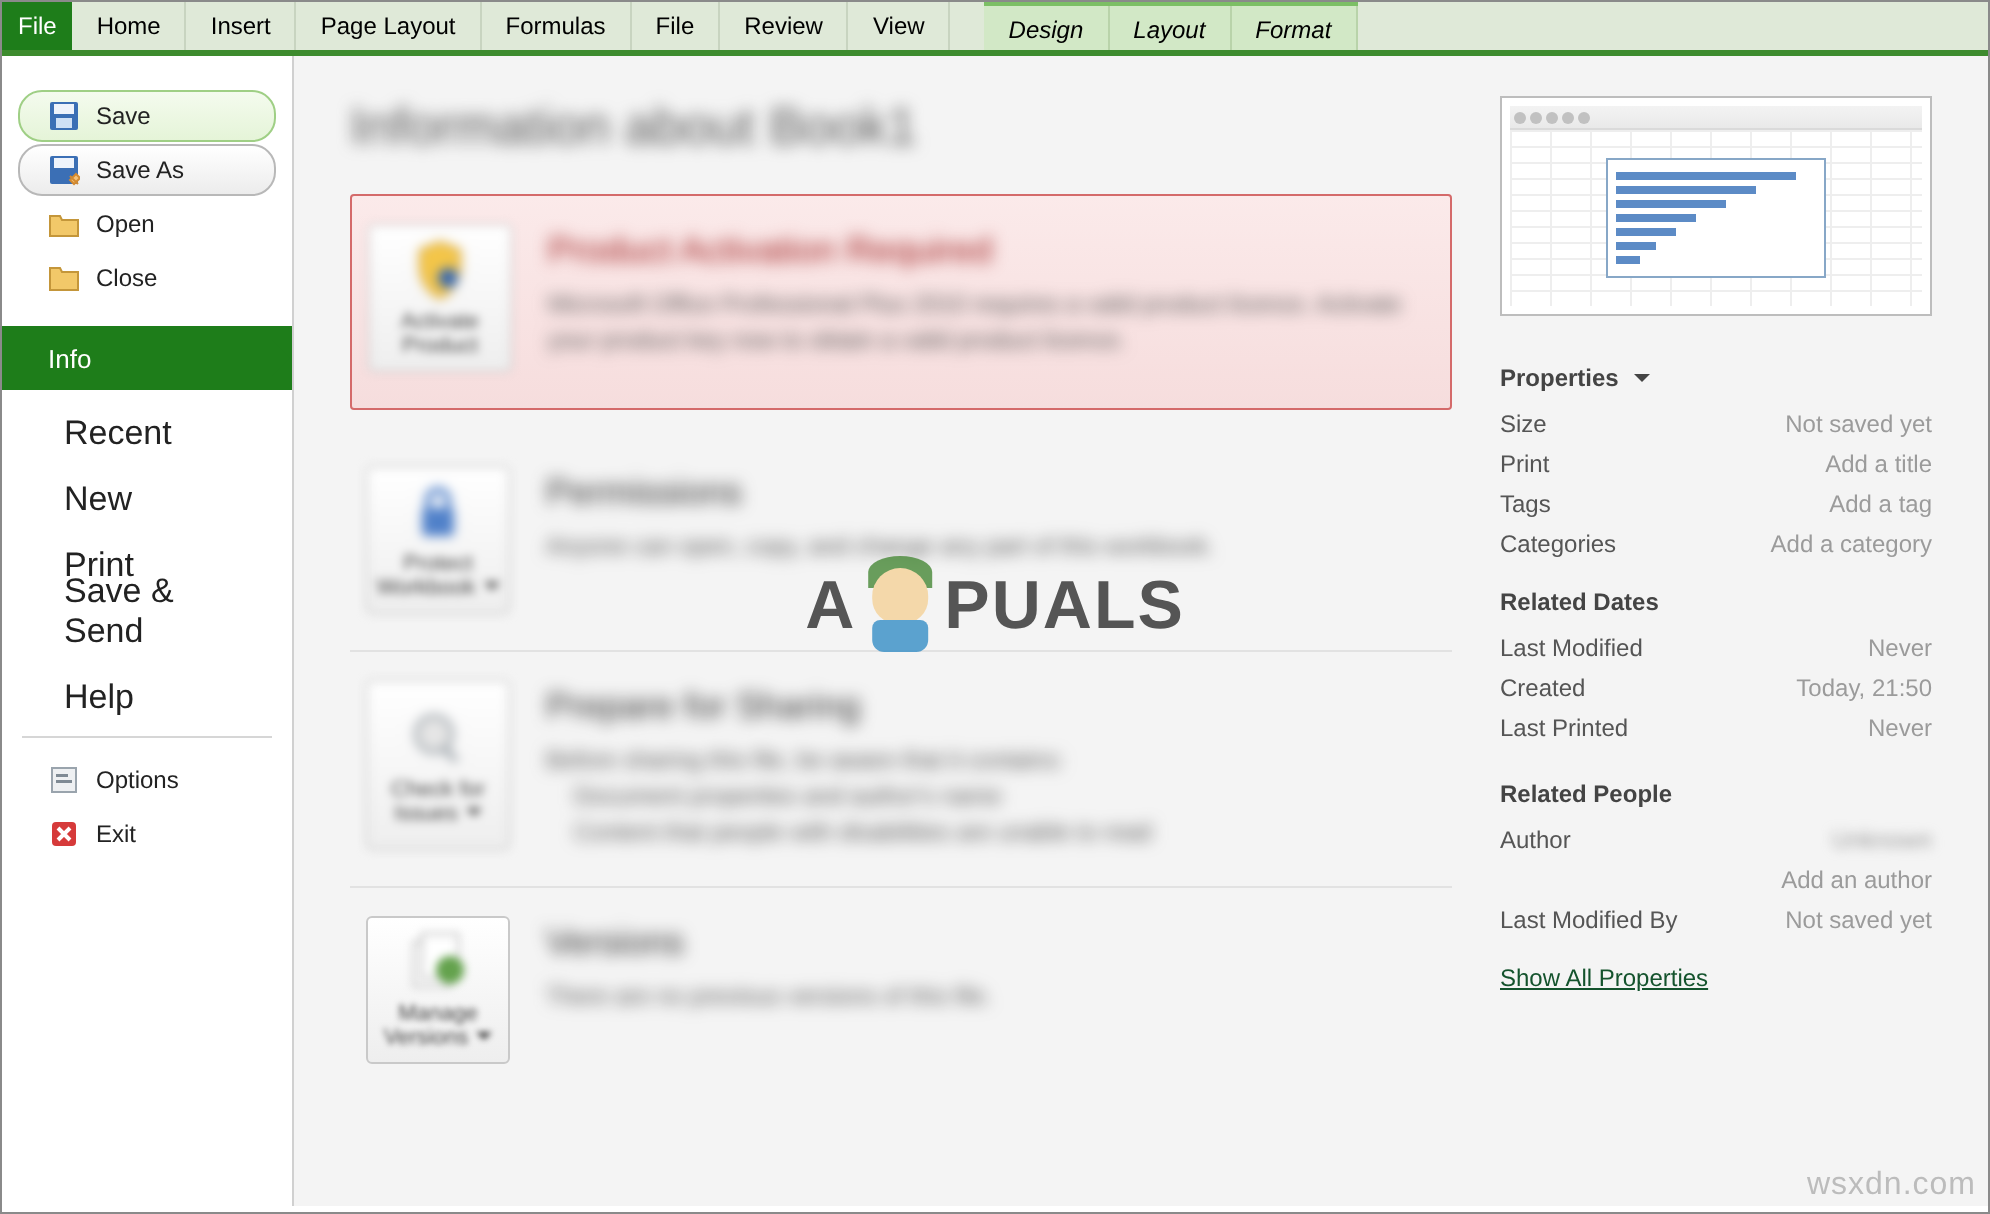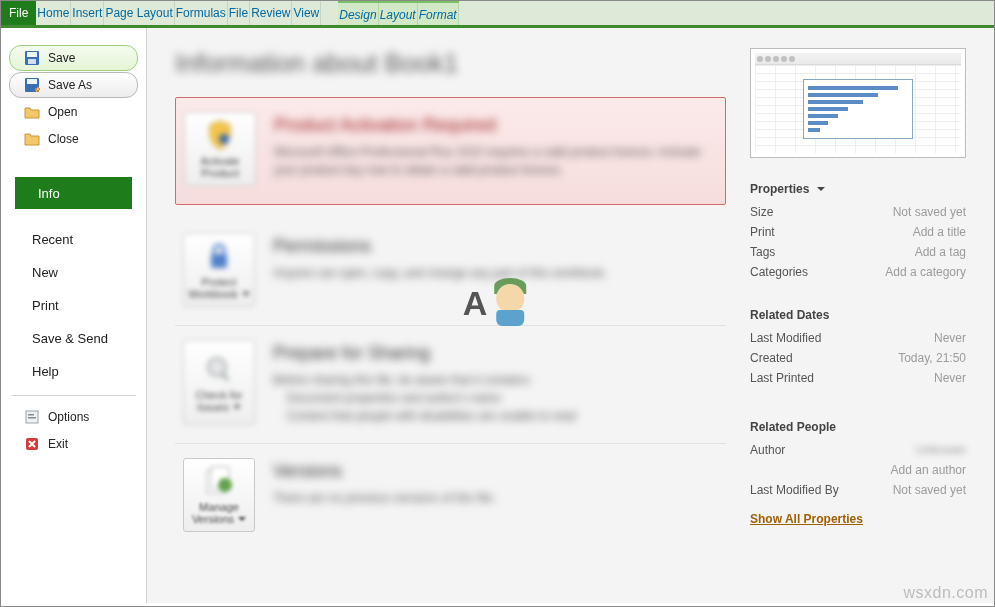--- a/index.html
+++ b/index.html
@@ -16,23 +16,23 @@
   
   .ribbon {
     height: 27px;
     background: #dfe9d8;
     border-bottom: 3px solid #3d8b2e;
     display: flex;
     align-items: stretch;
     user-select: none;
   }
   .ribbon .tab {
-    padding: 0 1px;
+    padding: 0 12px;
     line-height: 24px;
-    color: #0369a1;
+    color: #000000;
     border-right: 1px solid #c8d4c0;
     font-size: 12px;
     cursor: default;
   }
   .ribbon .tab.file {
     background: #1e7d1a;
     color: #fff;
     font-weight: 500;
     padding: 0 8px;
     border-right: none;
@@ -77,27 +77,28 @@
   .sidebar .item.highlight {
     border: 1px solid #9fcf85;
     background: linear-gradient(#f4fbee,#e5f4d8);
   }
   .sidebar .item.hover {
     border: 1px solid #b8b8b8;
     background: linear-gradient(#ffffff,#ececec);
   }
   .sidebar .item.textonly {
     height: 32px;
-    font-size: 13px;
+    font-size: 17px;
     padding-left: 22px;
+    align-items: flex-end;
   }
   .sidebar .item.selected {
     background: #1e7d1a;
     color: #fff;
-    margin: 14px;
+    margin: 0;
     border-radius: 0;
     height: 32px;
     font-size: 13px;
     padding-left: 22px;
     position: relative;
   }
   .sidebar .item.selected::after {
     content: "";
     position: absolute;
     right: -9px;
@@ -246,24 +247,23 @@
   }
   .props .row {
     display: flex;
     justify-content: space-between;
     padding: 3px 0;
   }
   .props .row .k { color: #555; }
   .props .row .v { color: #9b9b9b; }
   .props .link {
     text-decoration: underline;
-    color: #a16207;
+    color: #14532d;
     margin-top: 12px;
     display: inline-block;
-    font-weight: bold;
   }
   .props .author-blur {
     filter: blur(3px);
     color:#888;
   }
   
   .watermark {
     position: absolute;
     top: 50%;
     left: 50%;
@@ -503,35 +503,35 @@
         </div>
       <div class="row">
           <span class="k">Tags</span>
           <span class="v">Add a tag</span>
         </div>
       <div class="row">
           <span class="k">Categories</span>
           <span class="v">Add a category</span>
         </div>
 
-      <div class="section-label" style="margin-top:26px">Related Dates</div>
+      <div class="section-label" style="margin-top:12px">Related Dates</div>
       <div class="row">
           <span class="k">Last Modified</span>
           <span class="v">Never</span>
         </div>
       <div class="row">
           <span class="k">Created</span>
           <span class="v">Today, 21:50</span>
         </div>
       <div class="row">
           <span class="k">Last Printed</span>
           <span class="v">Never</span>
         </div>
 
-      <div class="section-label" style="margin-top:32px">Related People</div>
+      <div class="section-label" style="margin-top:16px">Related People</div>
       <div class="row">
           <span class="k">Author</span>
           <span class="v author-blur">Unknown</span>
         </div>
       <div class="row">
           <span class="k"></span>
           <span class="v">Add an author</span>
         </div>
       <div class="row">
           <span class="k">Last Modified By</span>
@@ -543,15 +543,16 @@
   </div>
 </div>
 
 <div class="watermark">
   <span>A</span>
   <span class="mascot">
     <span class="hair"></span>
       <span class="face"></span>
       <span class="body"></span>
   </span>
+  <span>PUALS</span>
 </div>
 
 <div class="source-tag">wsxdn.com</div>
 
 </body></html>

